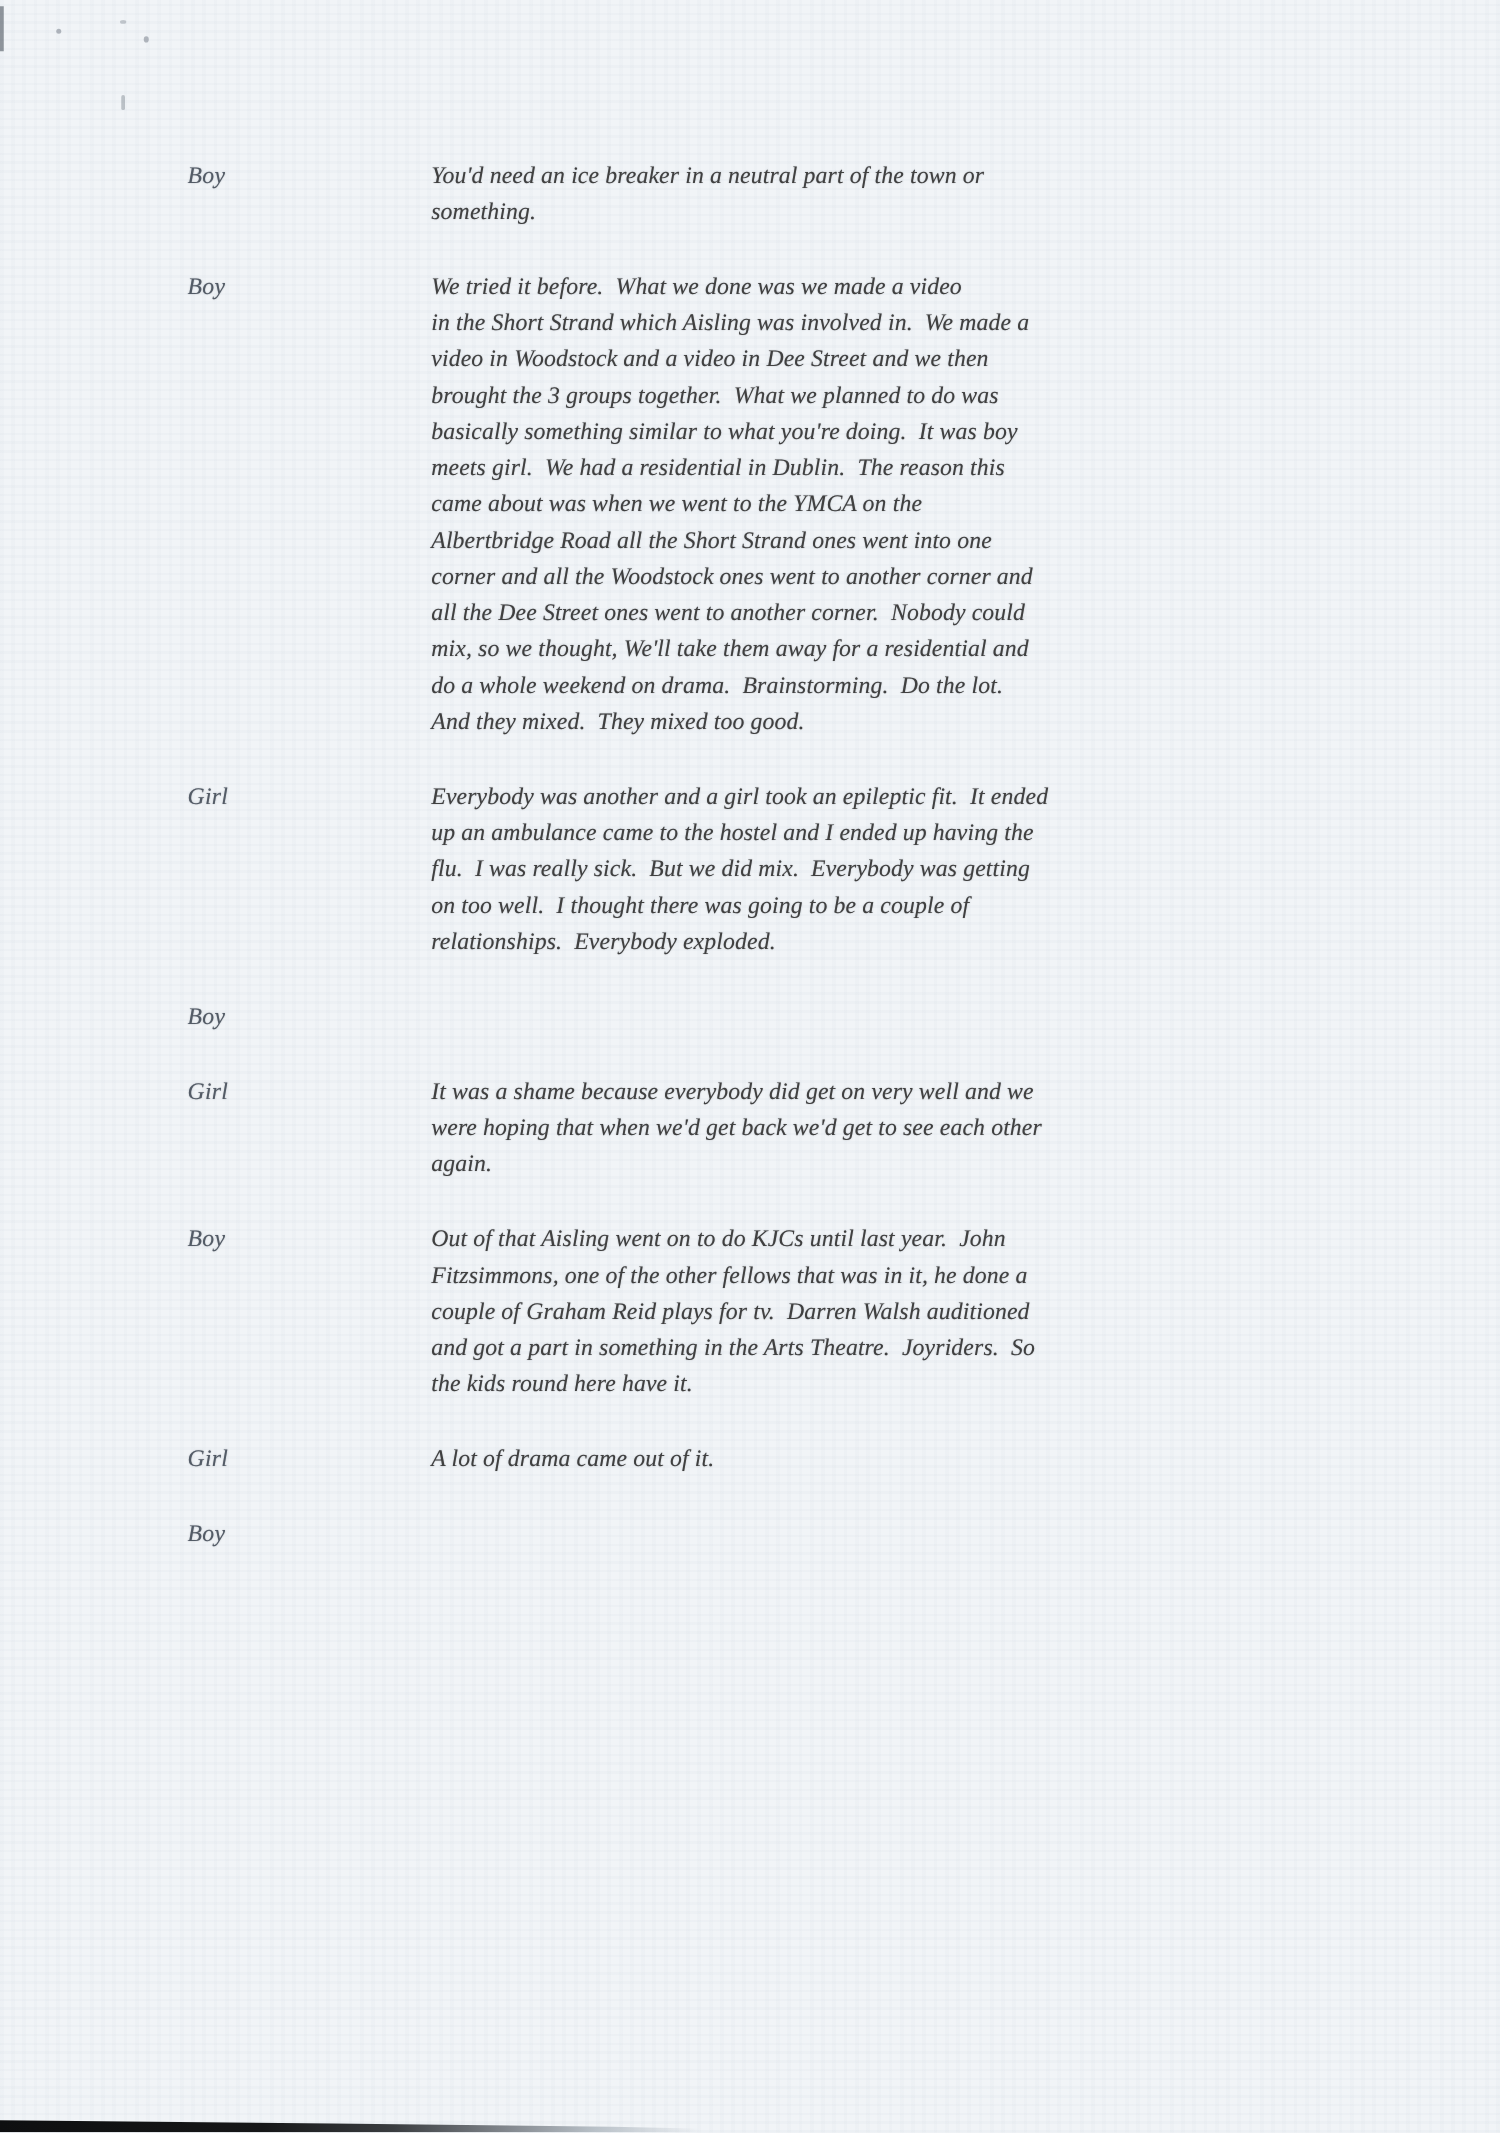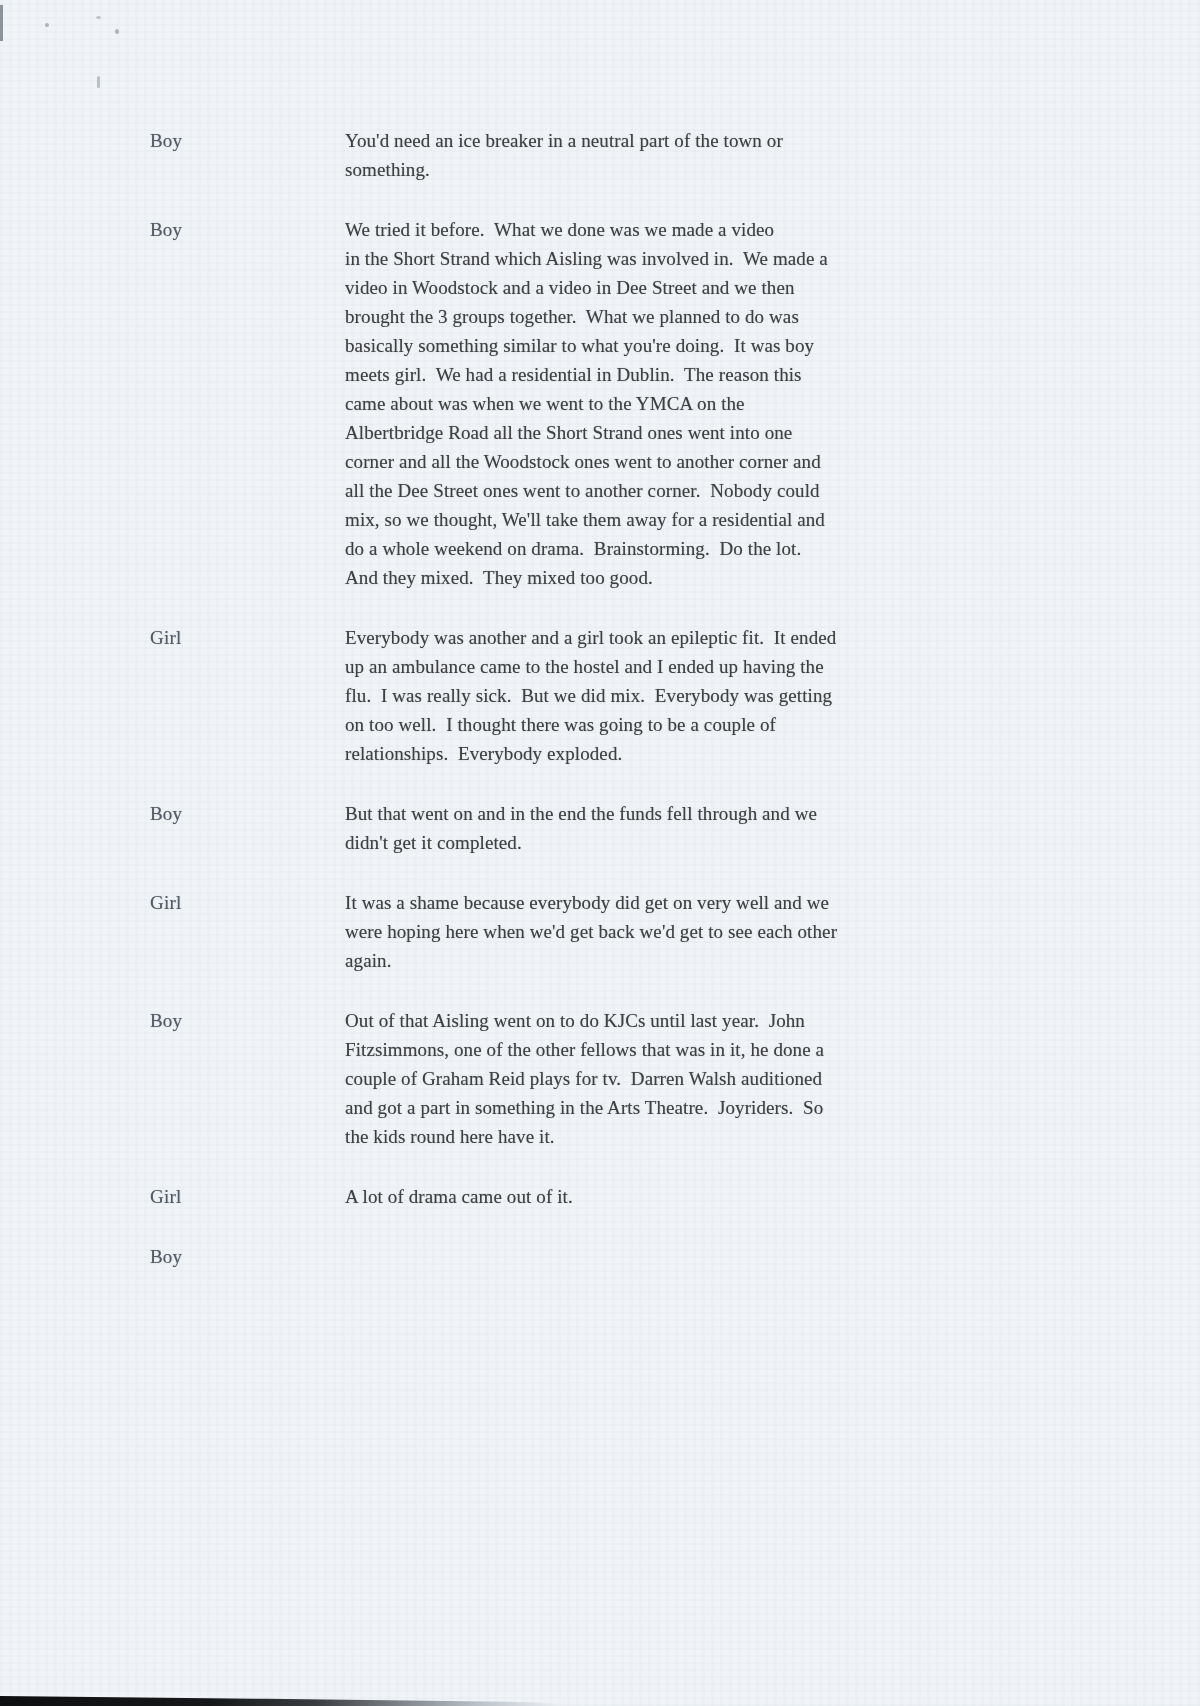--- a/index.html
+++ b/index.html
@@ -14,20 +14,21 @@
     background-color: #f1f4f7;
     background-image:
       repeating-linear-gradient(0deg, rgba(208,216,225,.14) 0 2px, rgba(255,255,255,0) 2px 7px),
       repeating-linear-gradient(90deg, rgba(203,212,221,.10) 0 3px, rgba(255,255,255,0) 3px 9px);
     font-family: "Liberation Serif", "DejaVu Serif", serif;
   }
   .page {
     position: relative;
     width: 1200px;
     height: 1706px;
+    font-style: italic;
   }
   .transcript {
     position: absolute;
     top: 0;
     left: 0;
     width: 1200px;
     padding-top: 126px;
     padding-left: 150px;
     box-sizing: border-box;
   }
@@ -126,28 +127,26 @@
       <div class="speaker">Girl</div>
       <div class="speech">Everybody was another and a girl took an epileptic fit.  It ended
 up an ambulance came to the hostel and I ended up having the
 flu.  I was really sick.  But we did mix.  Everybody was getting
 on too well.  I thought there was going to be a couple of
 relationships.  Everybody exploded.</div>
     </div>
 
     <div class="entry">
       <div class="speaker">Boy</div>
-      <div class="speech">But that went on and in the end the funds fell through and we
-didn't get it completed.</div>
     </div>
 
     <div class="entry">
       <div class="speaker">Girl</div>
       <div class="speech">It was a shame because everybody did get on very well and we
-were hoping here when we'd get back we'd get to see each other
+were hoping that when we'd get back we'd get to see each other
 again.</div>
     </div>
 
     <div class="entry">
       <div class="speaker">Boy</div>
       <div class="speech">Out of that Aisling went on to do KJCs until last year.  John
 Fitzsimmons, one of the other fellows that was in it, he done a
 couple of Graham Reid plays for tv.  Darren Walsh auditioned
 and got a part in something in the Arts Theatre.  Joyriders.  So
 the kids round here have it.</div>

